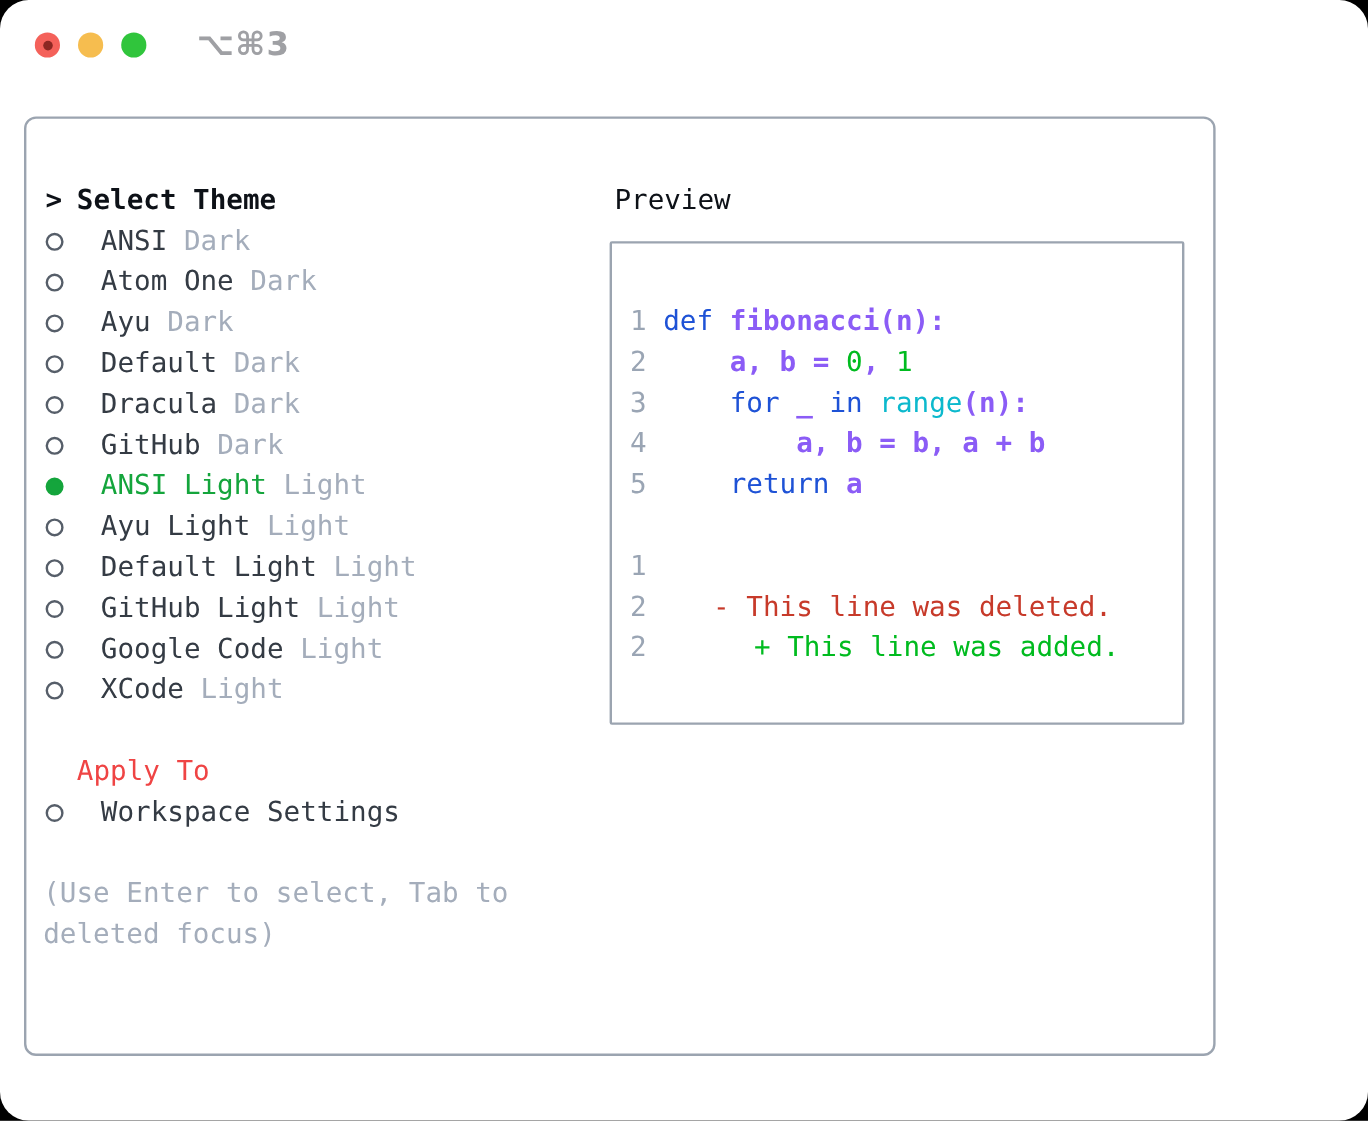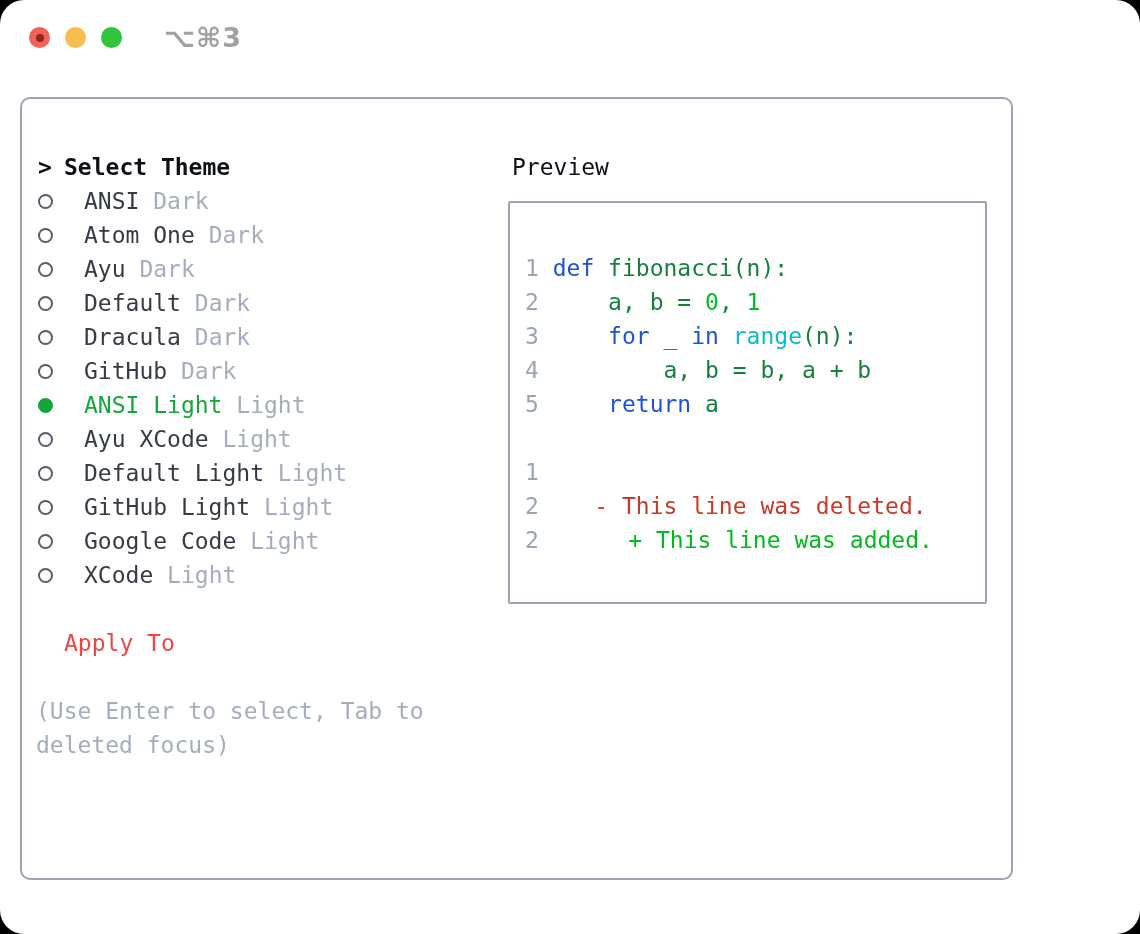--- a/index.html
+++ b/index.html
@@ -38,21 +38,21 @@
   .spacer{height:34px;}
   .subheader{color:#ef4444;}
   .help{margin-top:0;width:430px;color:var(--muted);font-size:23px;line-height:34px;white-space:normal;}
 
   
   .preview-title{position:absolute;left:478px;top:51px;height:34px;display:flex;align-items:center;font-size:23px;font-weight:normal;color:var(--head);margin-left:12px;}
   .preview-box{position:absolute;left:486px;top:102px;width:479px;height:403px;border:2px solid var(--border);border-radius:2px;background:#fff;overflow:hidden;}
   .codearea{padding:48px 0 0 15px;font-size:23px;}
   .cline{height:34px;display:flex;align-items:center;white-space:pre;}
   .lnum{color:var(--lnum);}
-  .tok-plain{color:#15803d;}
+  .tok-plain{color:#8b5cf6;font-weight:bold;}
   .tok-keyword{color:var(--kw);}
   .tok-builtin{color:var(--builtin);}
   .tok-number{color:var(--num);}
   .diff-context{color:var(--ctx);}
   .diff-deleted{color:var(--del);}
   .diff-added{color:var(--add);margin-left:34px;}
 </style>
 </head>
 <body>
 
@@ -75,34 +75,35 @@
         <span class="header-label">Select Theme</span>
       </div>
       <div id="theme-list">
           <div class="row"><span class="bullet-cell"><span class="radio"></span></span><span class="item-name">ANSI</span><span class="item-variant"> Dark</span></div>
           <div class="row"><span class="bullet-cell"><span class="radio"></span></span><span class="item-name">Atom One</span><span class="item-variant"> Dark</span></div>
           <div class="row"><span class="bullet-cell"><span class="radio"></span></span><span class="item-name">Ayu</span><span class="item-variant"> Dark</span></div>
           <div class="row"><span class="bullet-cell"><span class="radio"></span></span><span class="item-name">Default</span><span class="item-variant"> Dark</span></div>
           <div class="row"><span class="bullet-cell"><span class="radio"></span></span><span class="item-name">Dracula</span><span class="item-variant"> Dark</span></div>
           <div class="row"><span class="bullet-cell"><span class="radio"></span></span><span class="item-name">GitHub</span><span class="item-variant"> Dark</span></div>
           <div class="row selected"><span class="bullet-cell"><span class="radio"></span></span><span class="item-name">ANSI Light</span><span class="item-variant"> Light</span></div>
-          <div class="row"><span class="bullet-cell"><span class="radio"></span></span><span class="item-name">Ayu XCode</span><span class="item-variant"> Light</span></div>
+          <div class="row"><span class="bullet-cell"><span class="radio"></span></span><span class="item-name">Ayu Light</span><span class="item-variant"> Light</span></div>
           <div class="row"><span class="bullet-cell"><span class="radio"></span></span><span class="item-name">Default Light</span><span class="item-variant"> Light</span></div>
           <div class="row"><span class="bullet-cell"><span class="radio"></span></span><span class="item-name">GitHub Light</span><span class="item-variant"> Light</span></div>
           <div class="row"><span class="bullet-cell"><span class="radio"></span></span><span class="item-name">Google Code</span><span class="item-variant"> Light</span></div>
           <div class="row"><span class="bullet-cell"><span class="radio"></span></span><span class="item-name">XCode</span><span class="item-variant"> Light</span></div>
         </div>
 
       <div class="spacer"></div>
 
       <div class="row">
         <span class="bullet-cell"></span>
         <span class="subheader">Apply To</span>
       </div>
       <div id="apply-list">
+          <div class="row"><span class="bullet-cell"><span class="radio"></span></span><span class="item-name">Workspace Settings</span></div>
         </div>
 
       <div class="spacer"></div>
 
       <div class="help">(Use Enter to select, Tab to deleted focus)</div>
     </div>
 
     <div class="preview-title">Preview</div>
 
     <div class="preview-box">

